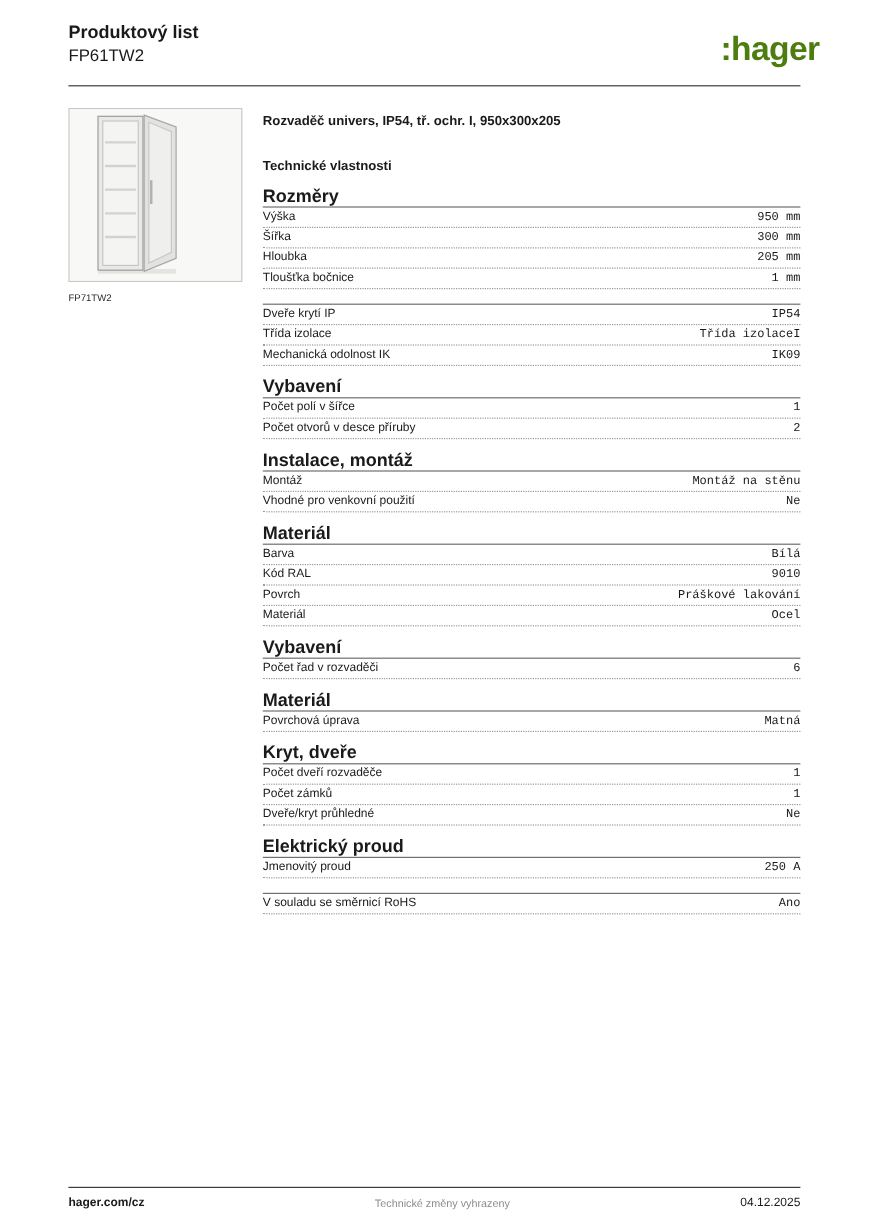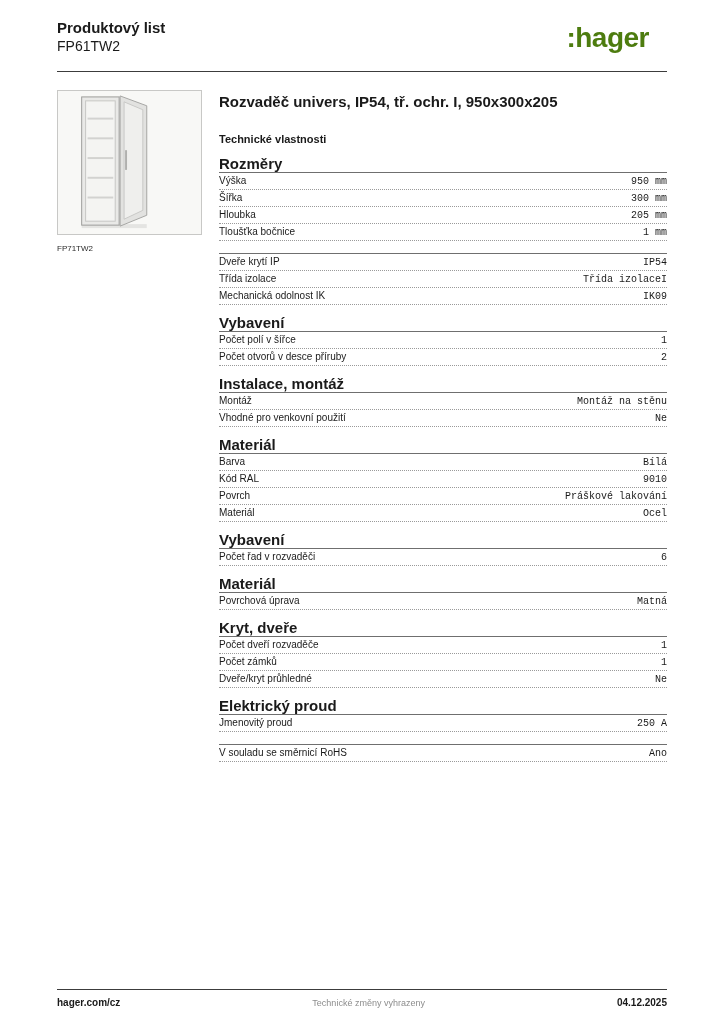--- a/index.html
+++ b/index.html
@@ -7,22 +7,22 @@
   .page {
     position:relative;
     width:724px; height:1024px;
     background:#ffffff;
     font-family:"Liberation Sans", sans-serif;
     color:#1a1a1a;
     overflow:hidden;
   }
   
   .header {
-    position:absolute; left:57px; right:75px; top:19px;
-    display:flex; justify-content:space-between; align-items:center;
+    position:absolute; left:57px; right:41px; top:19px;
+    display:flex; justify-content:space-between; align-items:flex-end;
   }
   .header-title { font-size:15px; font-weight:bold; line-height:18px; }
   .header-code  { font-size:14px; line-height:18px; }
   .logo {
     font-size:28px; font-weight:bold; line-height:28px;
     letter-spacing:-0.5px; margin-top:2px;
   }
   .header-rule {
     position:absolute; left:57px; right:57px; top:71px;
     border-top:1px solid #3c3c3c;
@@ -33,42 +33,42 @@
     display:flex; gap:17px;
   }
   .left-col { width:145px; flex:0 0 145px; }
   .image-box {
     width:145px; height:145px;
     border:1px solid #c8c8c6; background:#fafaf8;
     overflow:hidden;
   }
   .image-caption { margin-top:9px; font-size:8px; color:#2a2a2a; }
   .right-col { flex:1; min-width:0; }
-  .product-name { font-size:15px; font-weight:bold; padding-top:5px; line-height:13px; }
+  .product-name { font-size:11px; font-weight:bold; padding-top:5px; line-height:13px; }
   .specs-heading { font-size:11px; font-weight:bold; margin-top:25px; line-height:13px; }
   
   .section { margin-top:12px; }
   .section-title { font-size:15px; font-weight:bold; line-height:12px; margin-bottom:2px; }
   .rows { border-top:1px solid #6f6f6f; }
   .row {
     display:flex; justify-content:space-between; align-items:baseline;
     font-size:10px; line-height:11px;
     padding:2px 0 2px 0;
     border-bottom:1px dotted #9a9a9a;
     gap:28px;
   }
   .row .label { white-space:nowrap; }
   .row .value { text-align:center; white-space:nowrap;font-family:Liberation Mono, monospace; }
   
   .footer { position:absolute; left:57px; right:57px; bottom:16px; }
   .footer-rule { border-top:1px solid #3c3c3c; margin-bottom:7px; }
   .footer-row { display:flex; justify-content:space-between; align-items:flex-end; }
   .footer-left  { font-size:10px; font-weight:bold; }
   .footer-center{ font-size:9px; color:#8d8d8d; }
-  .footer-right { font-size:10px; font-weight:bold; }
+  .footer-right { font-size:10px; font-weight:normal; }
 </style>
 </head>
 <body>
 
 <div class="page">
 
   <div class="header">
     <div>
       <div class="header-title">Produktový list</div>
       <div class="header-code">FP61TW2</div>

